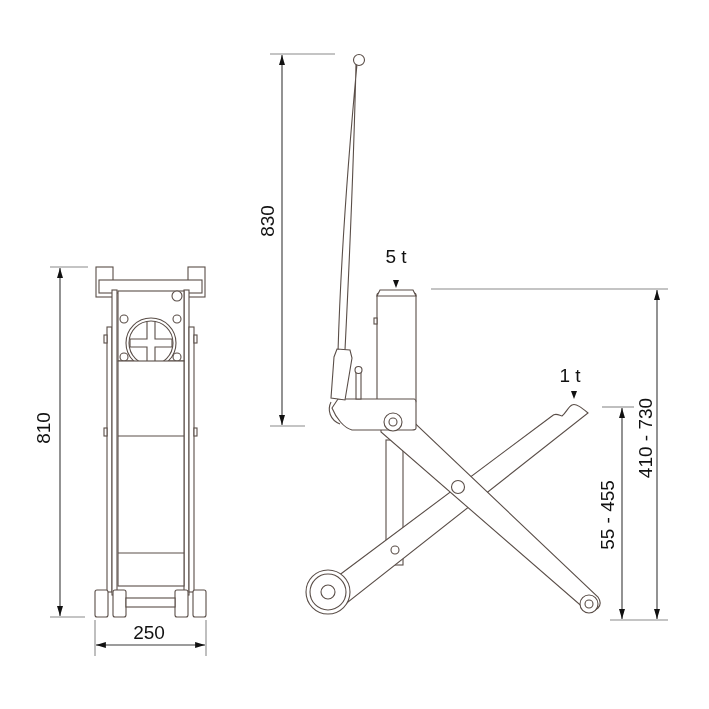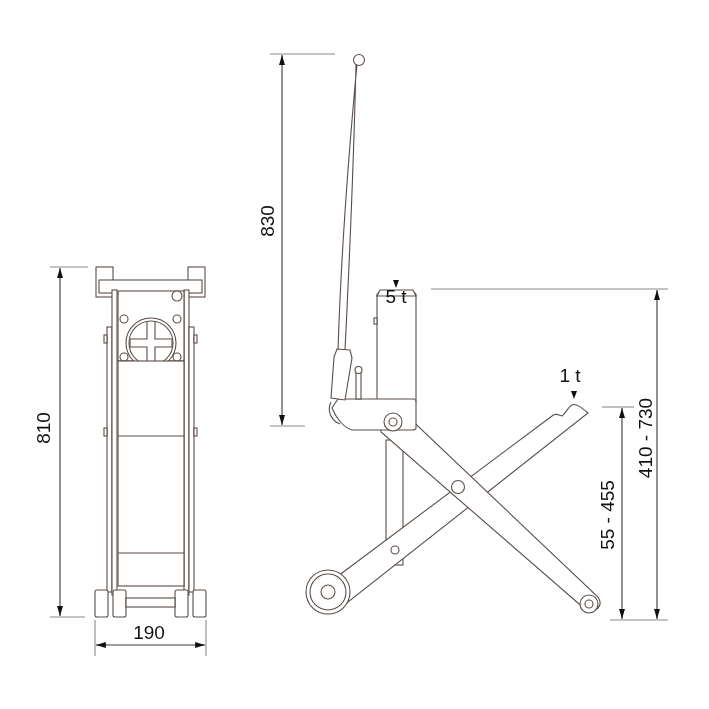--- a/index.html
+++ b/index.html
@@ -114,19 +114,19 @@
       <line class="ext" x1="431" y1="289" x2="668" y2="289"></line>
       <line class="ext" x1="610" y1="620" x2="668" y2="620"></line>
       <line class="dim" x1="657" y1="290" x2="657" y2="619" marker-start="url(#arrowEnd)" marker-end="url(#arrowEnd)"></line>
 
       <line class="ext" x1="602" y1="407" x2="634" y2="407"></line>
       <line class="dim" x1="622" y1="408" x2="622" y2="619" marker-start="url(#arrowEnd)" marker-end="url(#arrowEnd)"></line>
     </g>
   </svg>
 
   <span class="label vlabel" style="left:43px; top:428px;">810</span>
-  <span class="label hlabel" style="left:149px; top:632px;">190</span>
+  <span class="label hlabel" style="left:149px; top:632px;">250</span>
   <span class="label vlabel" style="left:267px; top:221px;">830</span>
-  <span class="label hlabel" style="left:396px; top:256px;margin-top:40px;">5 t</span>
+  <span class="label hlabel" style="left:396px; top:256px;">5 t</span>
   <span class="label hlabel" style="left:570px; top:375px;">1 t</span>
   <span class="label vlabel" style="left:607px; top:515px;">55 - 455</span>
   <span class="label vlabel" style="left:645px; top:438px;">410 - 730</span>
 </div>
 
 </body></html>

